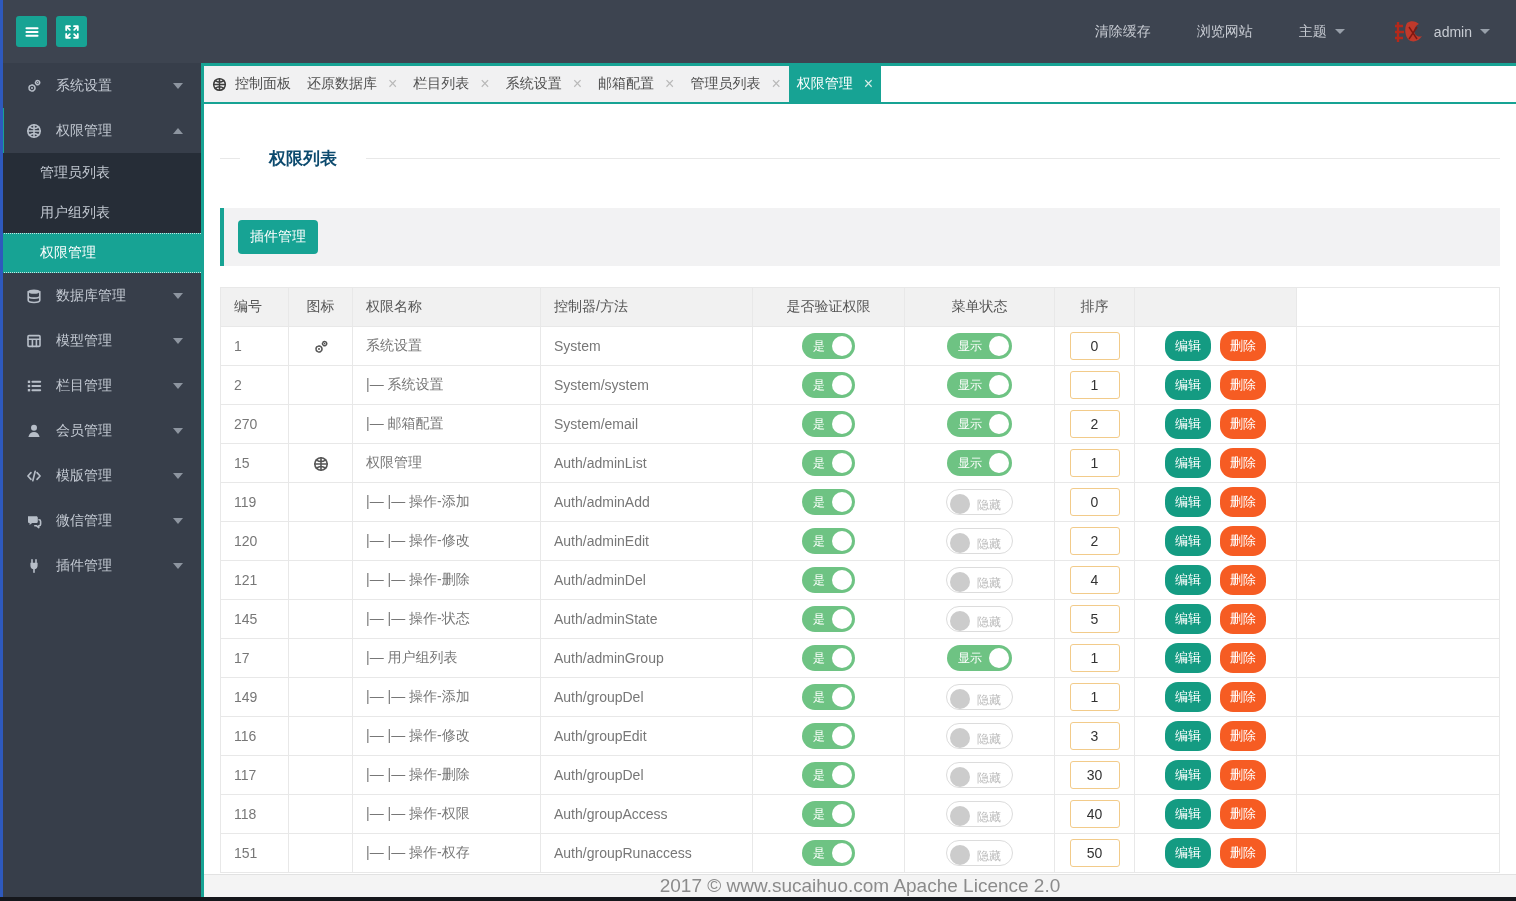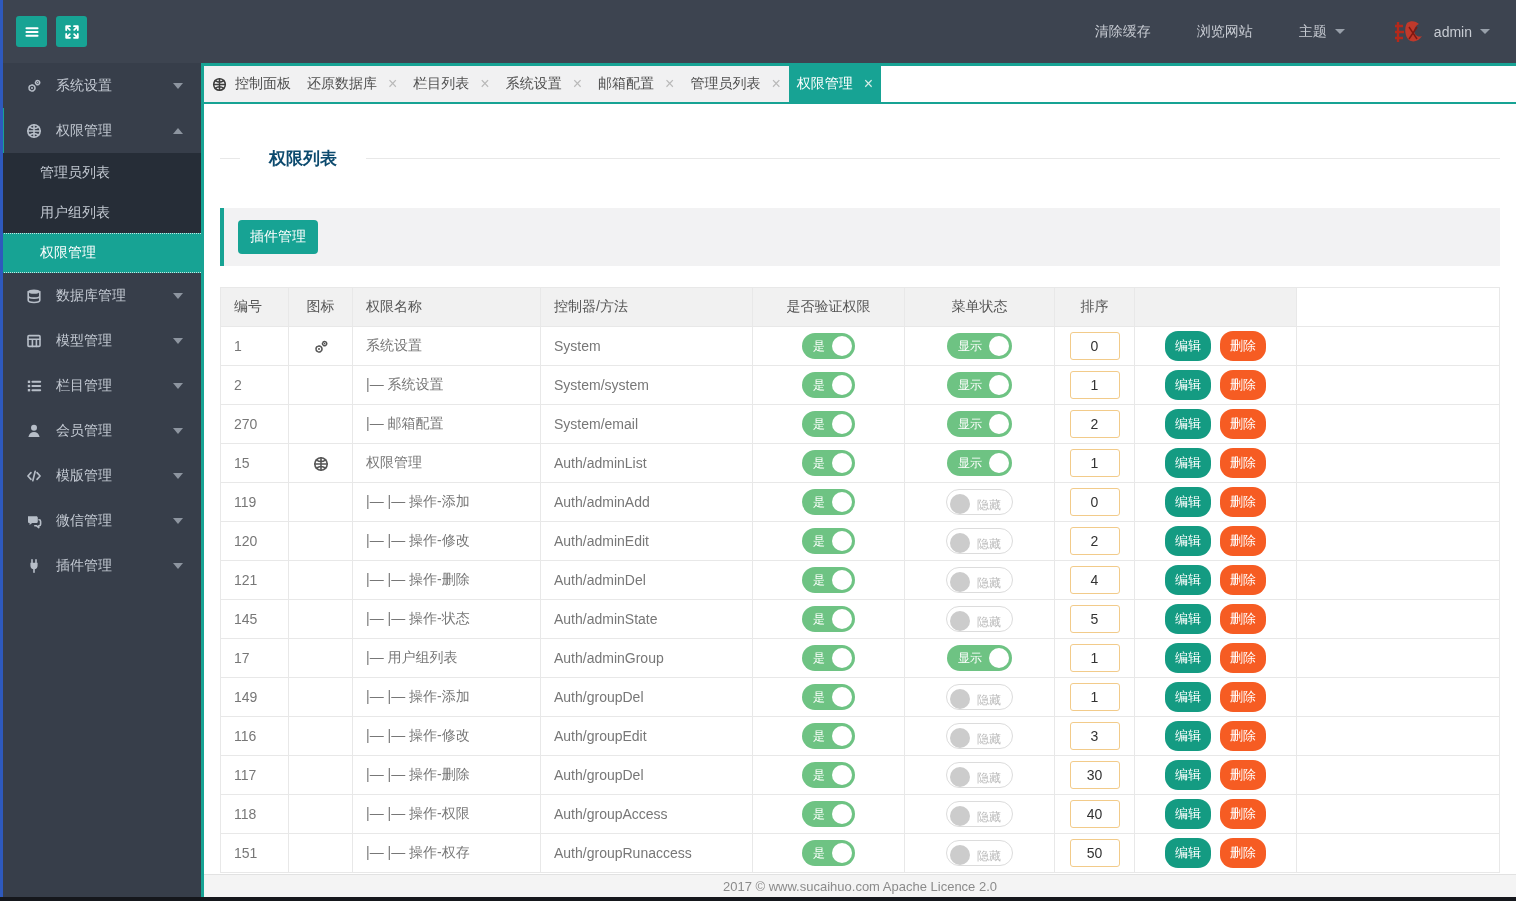--- a/index.html
+++ b/index.html
@@ -63,21 +63,21 @@
   .toggle{display:inline-flex;align-items:center;height:26px;border-radius:13px;font-size:12px;vertical-align:middle;cursor:pointer;}
   .toggle.on{background:var(--toggle-on);color:#fff;padding:0 3px 0 11px;}
   .toggle.on .knob{width:20px;height:20px;background:#fff;border-radius:50%;margin-left:7px;}
   .toggle.off{background:#fff;border:1px solid #dcdcdc;color:#bbb;padding:1px 11px 0 3px;align-items:flex-end;}
   .toggle.off .knob{width:20px;height:20px;background:#ccc;border-radius:50%;margin-right:7px;}
   .sort-in{width:50px;height:28px;border:1px solid var(--sortbd);border-radius:3px;text-align:center;font-size:14px;color:#333;font-family:"Liberation Sans",sans-serif;}
   .btn-edit,.btn-del{border:none;border-radius:13px;color:#fff;font-size:13px;padding:6px 10px;cursor:pointer;}
   .btn-edit{background:var(--edit);}
   .btn-del{background:var(--del);margin-left:9px;}
   
-  .footer{height:23px;flex:none;background:#f4f4f4;border-top:1px solid #e2e2e2;display:flex;align-items:center;justify-content:center;color:#8b8b8b;font-size:13px;}
+  .footer{height:23px;flex:none;background:#f4f4f4;border-top:1px solid #e2e2e2;display:flex;align-items:center;justify-content:center;color:#8b8b8b;font-size:19px;}
   .bottom-strip{position:absolute;left:0;right:0;bottom:0;height:4px;background:#15171c;z-index:10;}
 </style>
 </head>
 <body>
 
 <div class="edge-left" style="background: rgb(46, 89, 189);"></div>
 
 <header class="topbar">
   <button class="tb-btn">
     <span id="ic-burger">

